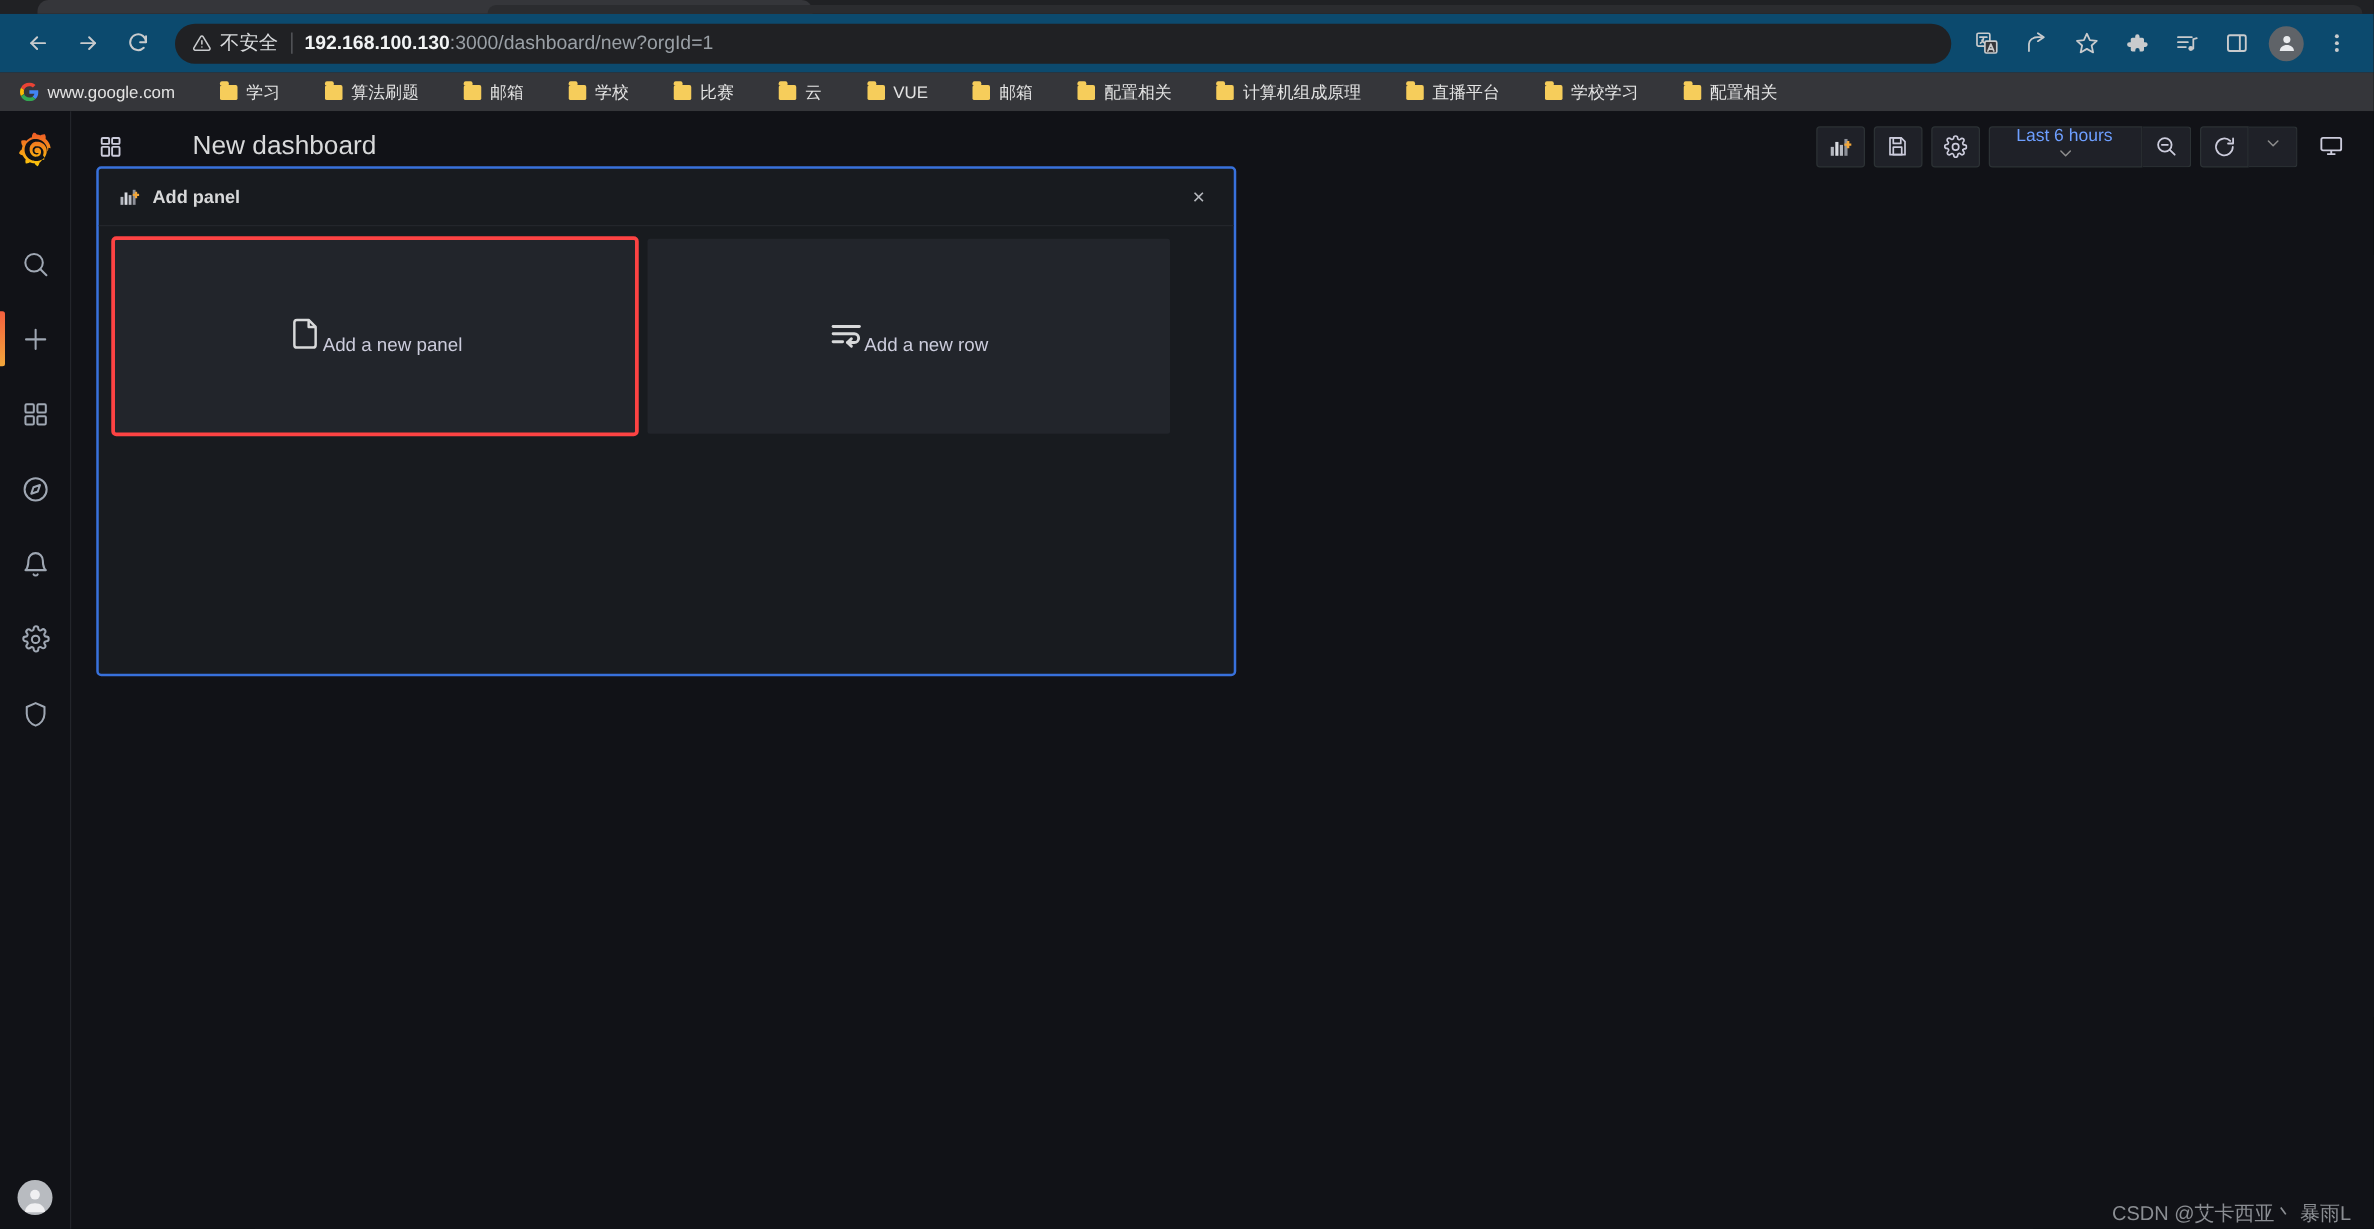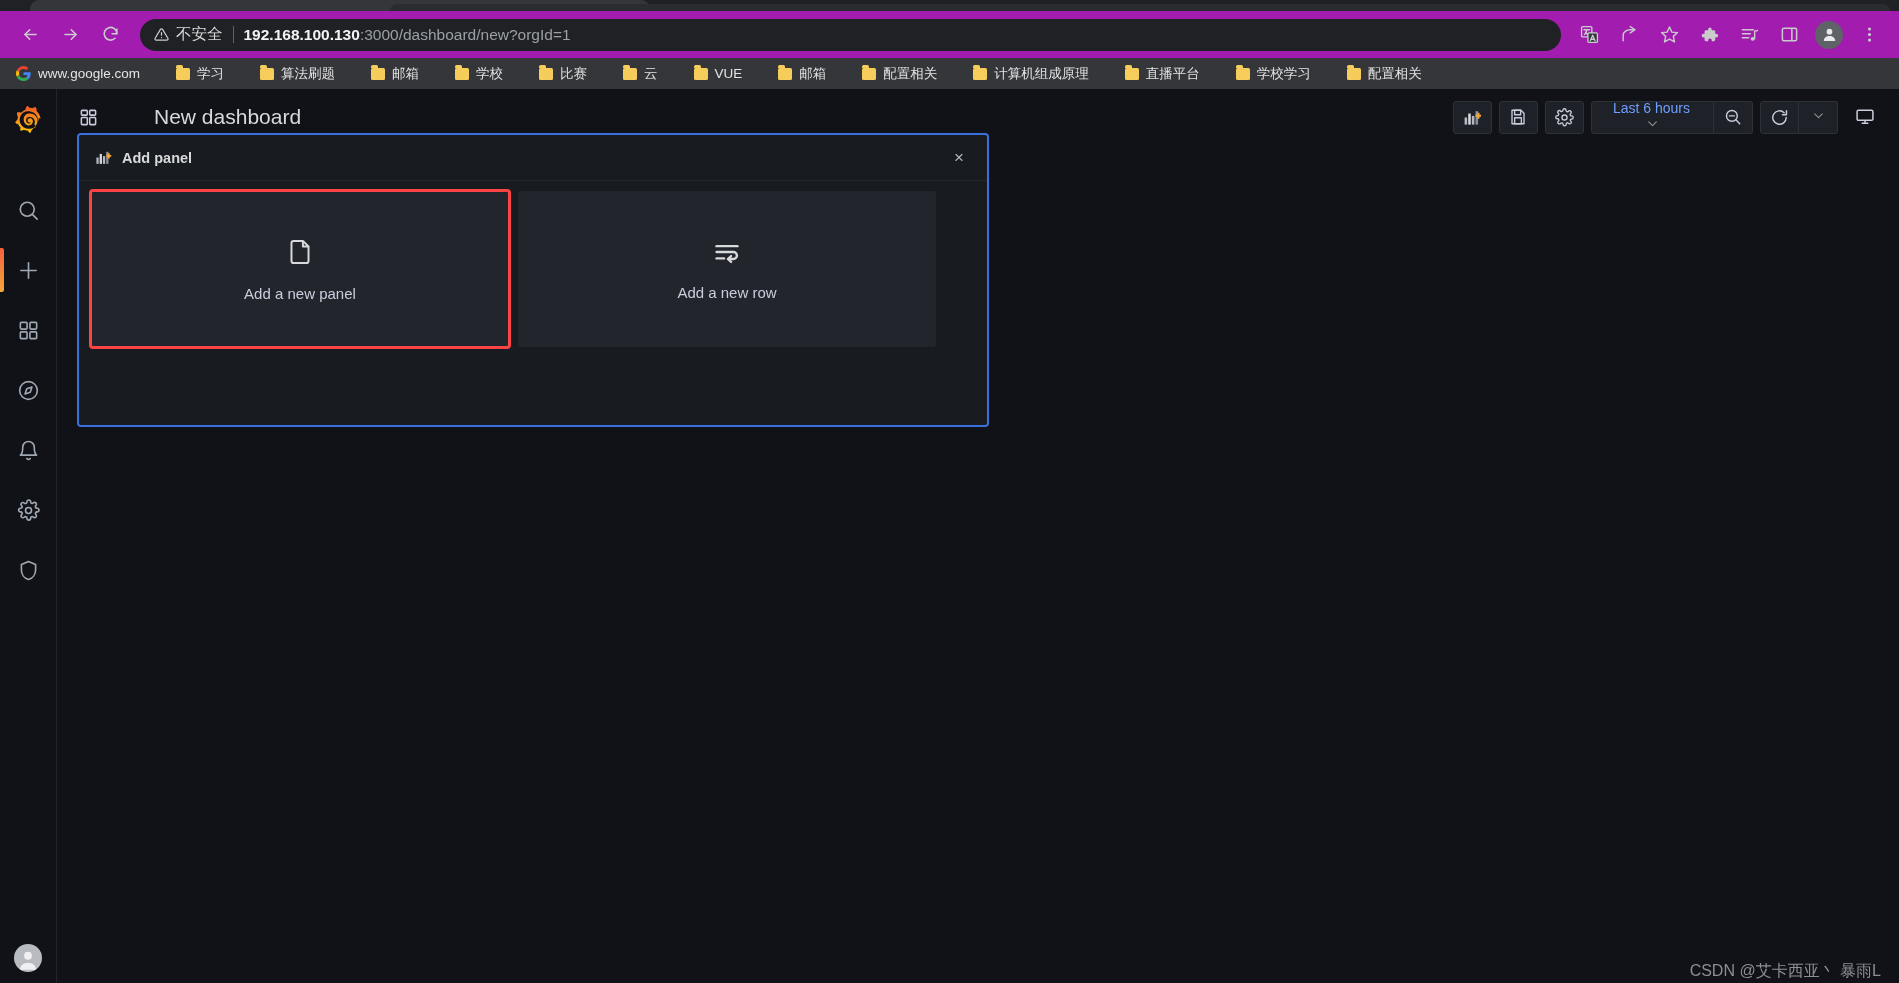--- a/index.html
+++ b/index.html
@@ -18,21 +18,21 @@
   .tabstrip .tab-a {
     position: absolute; left: 30px; top: 0; width: 620px; height: 11px;
     background: #35363a; border-radius: 9px 9px 0 0;
   }
   .tabstrip .tab-b {
     position: absolute; left: 390px; top: 4px; width: 1500px; height: 7px;
     background: #2b2c2f; border-radius: 9px 9px 0 0;
   }
 
   .navbar {
-    height: 47px; background: #a21caf;
+    height: 47px; background: #0c4a6e;
     display: flex; align-items: center; padding: 0 10px;
   }
   .nav-btn {
     width: 34px; height: 34px; border-radius: 50%;
     display: flex; align-items: center; justify-content: center;
     color: #c9cbcd; flex: none; margin: 0 3px;
   }
   .nav-btn svg { display: block; }
 
   .omnibox {
@@ -126,41 +126,41 @@
   .tb-group { display: flex; align-items: center; }
   .tb-group .tb-btn { border-radius: 0; border-left-width: 0; flex-direction: column; }
   .tb-group .tb-btn:first-child { border-radius: 3px 0 0 3px; border-left-width: 1px; }
   .tb-group .tb-btn:last-child { border-radius: 0 3px 3px 0; }
   .time-label { color: #6e9fff; font-size: 14px; margin: 0 11px 0 9px; }
   .chev { color: #8e8e8e; }
 
   
   .add-panel {
     position: absolute; left: 20px; top: 44px;
-    width: 912px; height: 294px;
+    width: 912px; height: 408px;
     background: #181b1f; border: 2px solid #3871dc; border-radius: 4px;
   }
   .ap-header {
     height: 46px; display: flex; align-items: center; padding: 0 18px 0 16px;
     border-bottom: 1px solid #23262b;
   }
   .ap-title {
     color: #d8d9da; font-size: 14.5px; font-weight: 600; margin-left: 10px;
   }
   .ap-x {
     margin-left: auto; color: #b5b8bd; font-size: 17px; line-height: 1;
     width: 20px; height: 20px; display:flex; align-items:center; justify-content:center;
   }
   .ap-body {
     padding: 10px 12px 12px 12px; display: flex; flex-wrap: wrap; gap: 9px;
     align-content: flex-start;
   }
   .ap-tile {
     width: 418px; height: 156px; background: #22252b;
-    display: flex; flex-direction: column; align-items: center;
+    display: flex; align-items: center;
     justify-content: center; color: #d8d9da; border-radius: 2px;
   }
   .ap-tile.selected {
     outline: 3px solid #fd4343; outline-offset: -1px;
   }
   .ap-tile .tile-label { font-size: 15px; margin-top: 14px; color: #ccccdc; }
   .ap-tile .tile-ico { color: #d8d9da; }
 
   .watermark {
     position: absolute; right: 18px; bottom: 12px;

